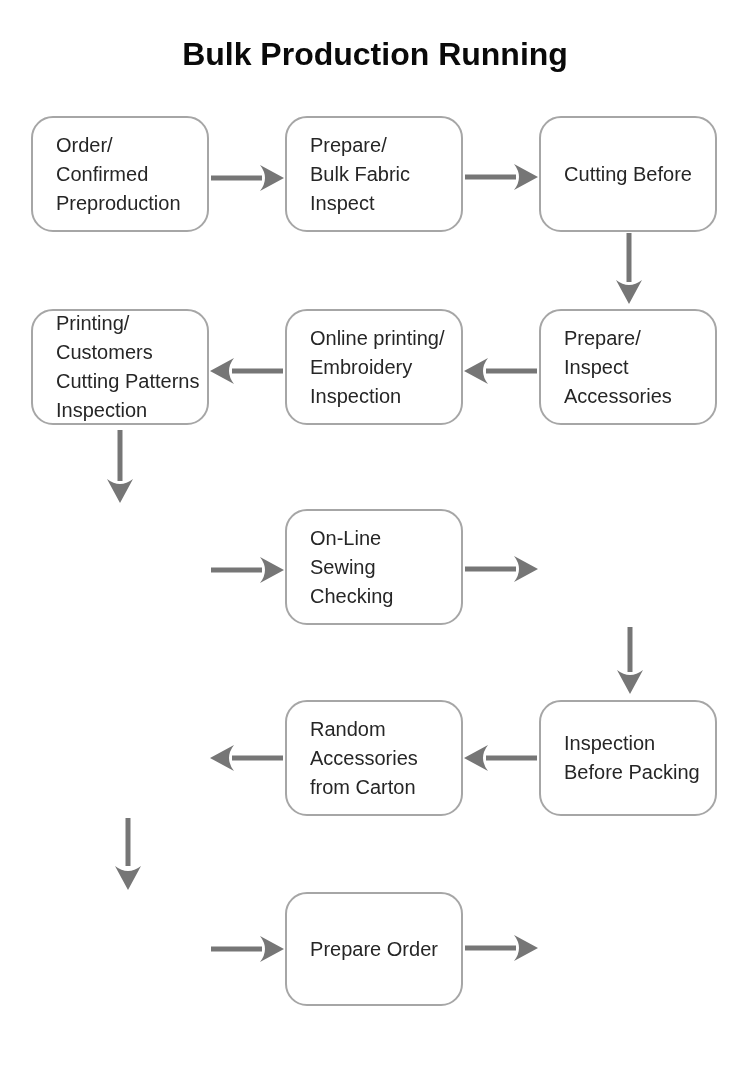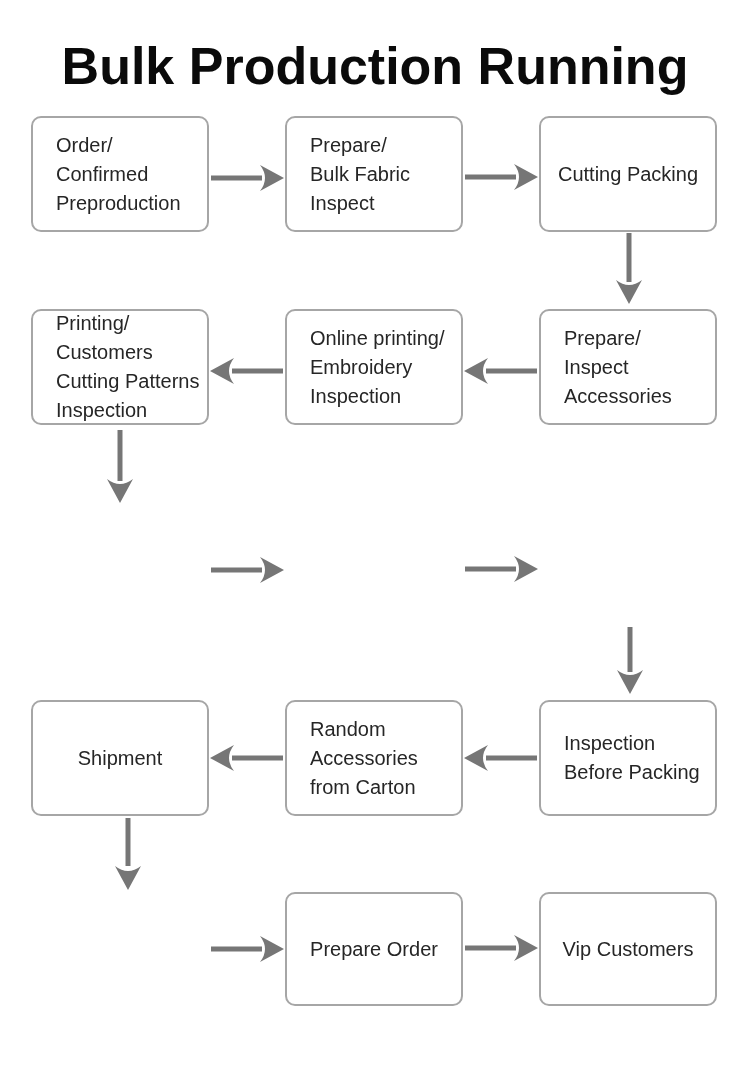--- a/index.html
+++ b/index.html
@@ -4,27 +4,27 @@
 <style>
   html,body{margin:0;padding:0;}
   body{
     width:750px;height:1066px;background:#ffffff;position:relative;
     font-family:"Liberation Sans","DejaVu Sans",sans-serif;
     overflow:hidden;
   }
   .page{position:absolute;inset:0;}
   .title{
     position:absolute;top:36px;left:0;width:750px;
-    text-align:center;font-size:52px;font-weight:bold;color:#0a0a0a;
+    text-align:center;font-size:32px;font-weight:bold;color:#0a0a0a;
     letter-spacing:0px;margin:0;
   }
   .arrows{position:absolute;top:0;left:0;width:750px;height:1066px;pointer-events:none;}
   .node{
     position:absolute;width:178px;height:116px;box-sizing:border-box;
-    background:#ffffff;border:2px solid #a6a6a6;border-radius:10px;
+    background:#ffffff;border:2px solid #a6a6a6;border-radius:22px;
     display:flex;align-items:center;
     font-size:20px;line-height:29px;color:#262626;
     white-space:pre-line;
   }
   .node.align-left{justify-content:flex-start;padding-left:23px;padding-right:2px;text-align:left;}
   .node.align-center{justify-content:center;text-align:center;padding:0 4px;}
   .c1{left:31px}.c2{left:285px}.c3{left:539px}
   .r1{top:116px}.r2{top:309px}.r3{top:509px}.r4{top:700px}.r5{top:892px;height:114px;}
 </style>
 </head>
@@ -108,53 +108,51 @@
     <span>Order/
 Confirmed
 Preproduction</span>
   </div>
   <div class="node r1 c2 align-left">
     <span>Prepare/
 Bulk Fabric
 Inspect</span>
   </div>
   <div class="node r1 c3 align-center">
-    <span>Cutting Packing</span>
+    <span>Cutting Before</span>
   </div>
 
   <div class="node r2 c1 align-left">
     <span>Printing/
 Customers
 Cutting Patterns
 Inspection</span>
   </div>
   <div class="node r2 c2 align-left">
     <span>Online printing/
 Embroidery
 Inspection</span>
   </div>
   <div class="node r2 c3 align-left">
     <span>Prepare/
 Inspect
 Accessories</span>
   </div>
 
+  <div class="node r3 c2 align-left">
+    <span>On-Line
+Sewing Checking</span>
+  </div>
 
-  <div class="node r4 c1 align-center">
-    <span>Shipment</span>
-  </div>
   <div class="node r4 c2 align-left">
     <span>Random Accessories
 from Carton</span>
   </div>
   <div class="node r4 c3 align-left">
     <span>Inspection
 Before Packing</span>
   </div>
 
   <div class="node r5 c2 align-center">
     <span>Prepare Order</span>
   </div>
-  <div class="node r5 c3 align-center">
-    <span>Vip Customers</span>
-  </div>
 
 </div>
 
 </body></html>

